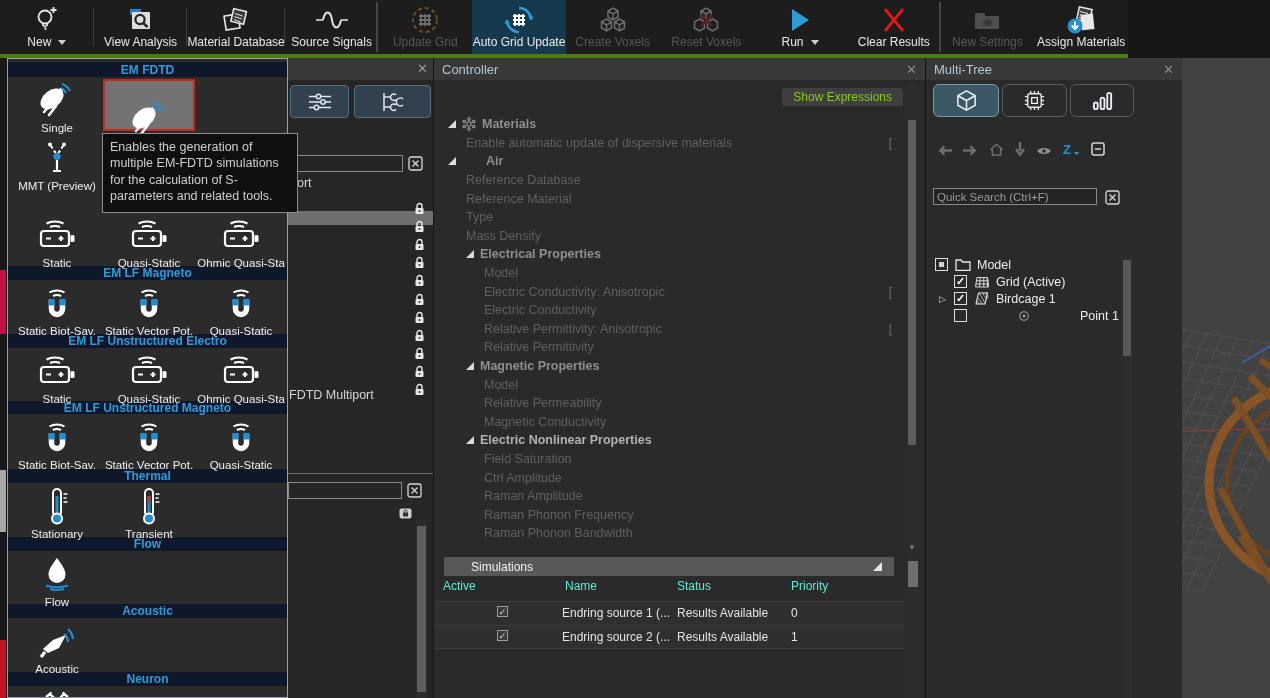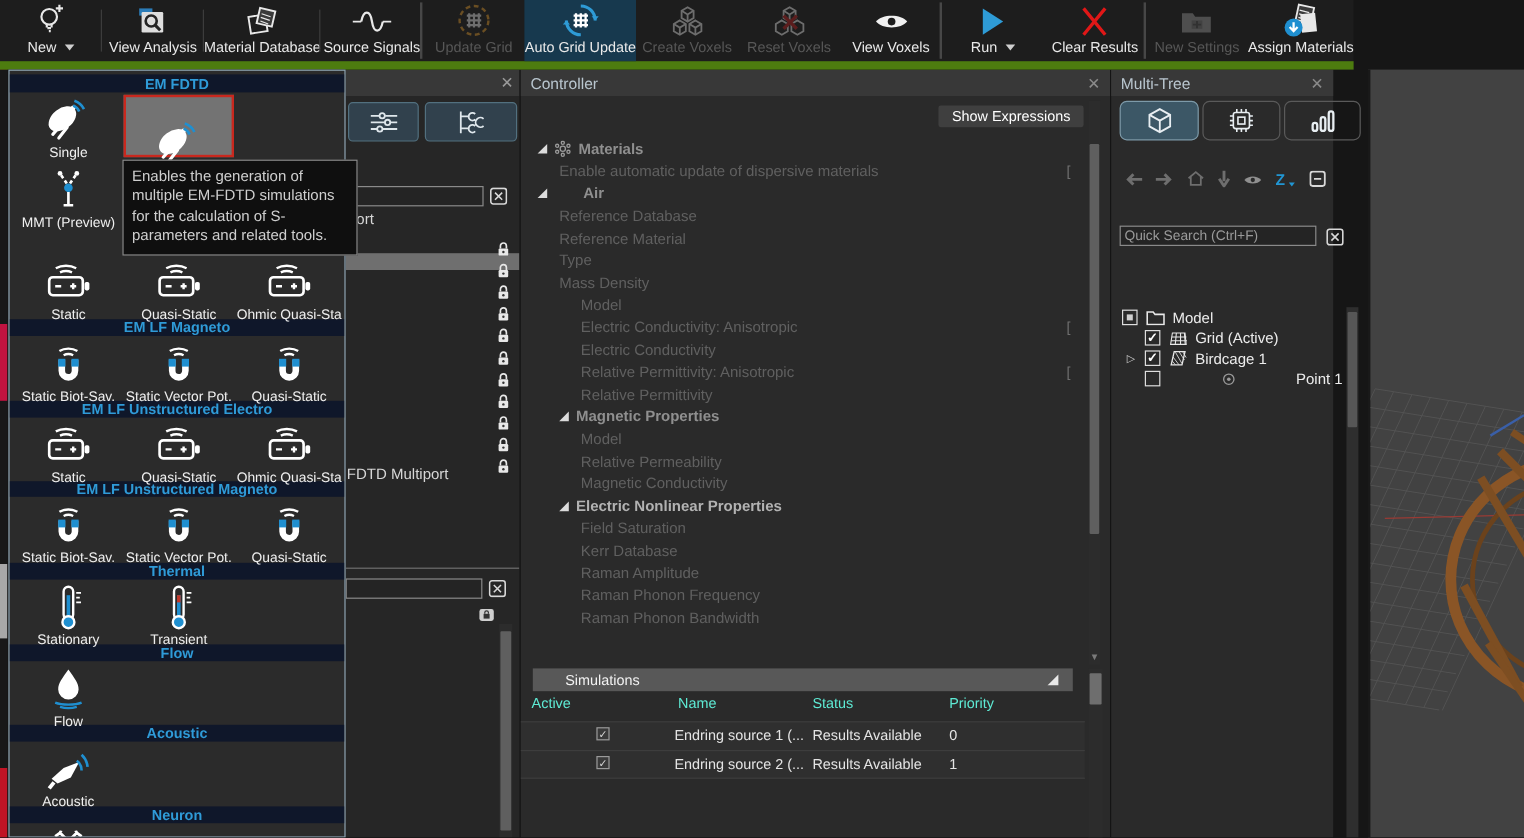--- a/index.html
+++ b/index.html
@@ -1,21 +1,21 @@
 <!DOCTYPE html>
 <html><head>
 <meta charset="utf-8">
 <style>
 *{margin:0;padding:0;box-sizing:border-box}
 html,body{width:1270px;height:698px;overflow:hidden}
 body{background:#161616;font-family:"Liberation Sans",sans-serif;position:relative;color:#ddd;-webkit-font-smoothing:antialiased}
 .icon{display:inline-flex;align-items:center;justify-content:center}
 
 
-#toolbar{position:absolute;left:0;top:0;width:1128px;height:58px;background:#1d1d1d;display:flex;z-index:20;border-bottom:7px solid #4d7c0f}
+#toolbar{position:absolute;left:0;top:0;width:1128px;height:58px;background:#1d1d1d;display:flex;z-index:20;border-bottom:4px solid #4d7c0f}
 .tb-item{flex:1;display:flex;flex-direction:column;align-items:center;justify-content:flex-end;padding:4px 0 5px;position:relative;cursor:default}
 .tb-item .tb-ic{height:34px;display:flex;align-items:center;justify-content:center}
 .tb-label-row{display:flex;align-items:center;gap:7px}
 .tb-label{font-size:12px;color:#e9e9e9;white-space:nowrap}
 .tb-item.disabled .tb-label{color:#575757}
 .tb-item.disabled .tb-ic{opacity:.45}
 .tb-item.selected{background:#17394e}
 .caret-down{width:0;height:0;border-left:4px solid transparent;border-right:4px solid transparent;border-top:5px solid #cfcfcf;display:inline-block}
 .tb-item.sep-thin::after{content:"";position:absolute;right:0;top:8px;bottom:8px;width:1px;background:#3c3c3c}
 .tb-item.sep-group::after{content:"";position:absolute;right:0;top:2px;bottom:2px;width:2px;background:#474747}
@@ -46,41 +46,41 @@
 #exp-highlight{position:absolute;left:0;top:153px;width:145px;height:14px;background:#6f6f6f}
 .ptext{position:absolute;font-size:12.5px;color:#d6d6d6;white-space:nowrap}
 #exp-divider{position:absolute;left:0;top:415px;width:145px;height:1px;background:#6f6f6f}
 .scroll-track{position:absolute;background:#2c2c2c}
 .scroll-thumb{position:absolute;background:#5f5f5f;left:1px;right:1px;border-radius:1px;cursor:default}
 
 
 #controller{position:absolute;left:433px;top:58px;width:492px;height:640px;background:#2a2a2a;border-left:1px solid #141414;z-index:12}
 .panel-bar{position:absolute;left:0;top:0;right:0;height:22px;background:#383838;display:flex;align-items:center;padding:0 8px;font-size:13px;color:#b9c6cf}
 .panel-bar .bar-close{margin-left:auto;color:#8a8a8a;font-size:13px;cursor:default}
-#show-expr{position:absolute;right:22px;top:30px;height:18px;background:#3f3f3f;border:none;border-radius:2px;color:#ffffff;font-size:12px;padding:0 11px;font-family:"Liberation Sans",sans-serif;cursor:default}
+#show-expr{position:absolute;right:22px;top:30px;height:18px;background:#3f3f3f;border:none;border-radius:2px;color:#84cc16;font-size:12px;padding:0 11px;font-family:"Liberation Sans",sans-serif;cursor:default}
 #ctl-tree{position:absolute;left:0;top:57px;width:470px}
 .ct-row{height:18.6px;display:flex;align-items:center;font-size:12.5px;color:#606060;white-space:nowrap}
 .ct-row.sec{color:#8f8f8f;font-weight:bold}
 .ct-row.hl{color:#b2b2b2}
 .tri{width:0;height:0;border-left:8px solid transparent;border-bottom:8px solid #dcdcdc;display:inline-block;margin-right:6px;flex:none}
 .bracket{margin-left:auto;margin-right:12px;color:#6f6f6f;font-size:12px}
 #ctl-scroll{left:473px;top:26px;width:10px;height:470px}
 .sdown{position:absolute;left:0;right:0;bottom:2px;text-align:center;color:#7a7a7a;font-size:8px}
 
 
 #sims{position:absolute;left:0;top:499px;width:470px;height:105px}
 #sims-bar{position:absolute;left:10px;top:0;width:450px;height:19px;background:#585858;color:#f2f2f2;font-size:12px;display:flex;align-items:center;padding-left:27px}
 #sims-bar .tri2{position:absolute;right:12px;width:0;height:0;border-left:9px solid transparent;border-bottom:9px solid #e8e8e8}
 .sim-colhead{position:absolute;top:22px;height:22px;font-size:12px;color:#5eead4}
 .sim-row{position:absolute;left:0;width:470px;height:24px;background:#2f2f2f;border-top:1px solid #3d3d3d;font-size:12px;color:#e4e4e4}
 .sim-row span{position:absolute;top:4px}
 .chk{position:absolute;width:11px;height:11px;border:1px solid #9a9a9a;background:#3a3a3a;top:6px;display:flex;align-items:center;justify-content:center;font-size:9px;color:#d8d8d8}
 
 
-#multitree{position:absolute;left:925px;top:58px;width:186px;height:640px;background:#2a2a2a;border-left:1px solid #141414;z-index:12}
+#multitree{position:absolute;left:925px;top:58px;width:257px;height:640px;background:#2a2a2a;border-left:1px solid #141414;z-index:12}
 .view-btn{position:absolute;top:26px;height:33px;border:1px solid #5a5a5a;border-radius:6px;background:transparent;display:flex;align-items:center;justify-content:center;cursor:default}
 .view-btn.sel{background:#3c5766;border-color:#7d9aa9}
 #mt-tools{position:absolute;left:11px;top:84px;display:flex;align-items:center;gap:11px;height:18px}
 #mt-search{left:7px;top:130px;width:164px;color:#bbb}
 #mt-search::placeholder{color:#9a9a9a}
 #mt-tree{position:absolute;left:0;top:198px;width:196px}
 .mt-row{height:17px;display:flex;align-items:center;font-size:12.5px;color:#ececec;position:relative;white-space:nowrap}
 .mt-chk{width:13px;height:13px;border:1.5px solid #dedede;background:#2a2a2a;display:flex;align-items:center;justify-content:center;flex:none;font-size:11px;font-weight:bold;color:#fff}
 .mt-chk .dot{width:5px;height:5px;background:#cfcfcf}
 .expander{position:absolute;left:13px;color:#d0d0d0;font-size:9px}
@@ -214,33 +214,20 @@
               <path d="M10 5l5 3 5-3M15 8v6"></path>
               <path d="M8.5 13l5 3v6l-5 3-5-3v-6z"></path>
               <path d="M21.5 13l5 3v6l-5 3-5-3v-6z"></path>
             </g>
             <path d="M10 9l11 11M21 9L10 20" stroke="#a81f1f" stroke-width="2.8" fill="none"></path>
           </svg>
         </span>
       </div>
       <div class="tb-label-row">
         <span class="tb-label">Reset Voxels</span>
-      </div>
-    </div>
-    <div class="tb-item sep-group">
-      <div class="tb-ic">
-        <span class="icon">
-          <svg width="30" height="16" viewBox="0 0 30 16">
-            <path d="M2 8C7 1.5 23 1.5 28 8 23 14.5 7 14.5 2 8z" fill="#f0f0f0"></path>
-            <circle cx="15" cy="8" r="3.2" fill="#1c1c1c"></circle>
-          </svg>
-        </span>
-      </div>
-      <div class="tb-label-row">
-        <span class="tb-label">View Voxels</span>
       </div>
     </div>
     <div class="tb-item">
       <div class="tb-ic">
         <span class="icon">
           <svg width="22" height="26" viewBox="0 0 22 26">
             <path d="M3 2l17 11L3 24z" fill="#2e9bd6"></path>
           </svg>
         </span>
       </div>
@@ -757,20 +744,24 @@
       </div>
       <div class="ct-row" style="padding-left: 32px;">
         <span>Reference Material</span>
       </div>
       <div class="ct-row" style="padding-left: 32px;">
         <span>Type</span>
       </div>
       <div class="ct-row" style="padding-left: 32px;">
         <span>Mass Density</span>
       </div>
+      <div class="ct-row sec" style="padding-left: 32px;">
+        <span class="tri"></span>
+        <span>Electrical Properties</span>
+      </div>
       <div class="ct-row" style="padding-left: 50px;">
         <span>Model</span>
       </div>
       <div class="ct-row" style="padding-left: 50px;">
         <span>Electric Conductivity: Anisotropic</span>
         <span class="bracket">[</span>
       </div>
       <div class="ct-row" style="padding-left: 50px;">
         <span>Electric Conductivity</span>
       </div>
@@ -795,21 +786,21 @@
         <span>Magnetic Conductivity</span>
       </div>
       <div class="ct-row sec hl" style="padding-left: 32px;">
         <span class="tri"></span>
         <span>Electric Nonlinear Properties</span>
       </div>
       <div class="ct-row" style="padding-left: 50px;">
         <span>Field Saturation</span>
       </div>
       <div class="ct-row" style="padding-left: 50px;">
-        <span>Kerr Database</span>
+        <span>Ctrl Amplitude</span>
       </div>
       <div class="ct-row" style="padding-left: 50px;">
         <span>Raman Amplitude</span>
       </div>
       <div class="ct-row" style="padding-left: 50px;">
         <span>Raman Phonon Frequency</span>
       </div>
       <div class="ct-row" style="padding-left: 50px;">
         <span>Raman Phonon Bandwidth</span>
       </div>

